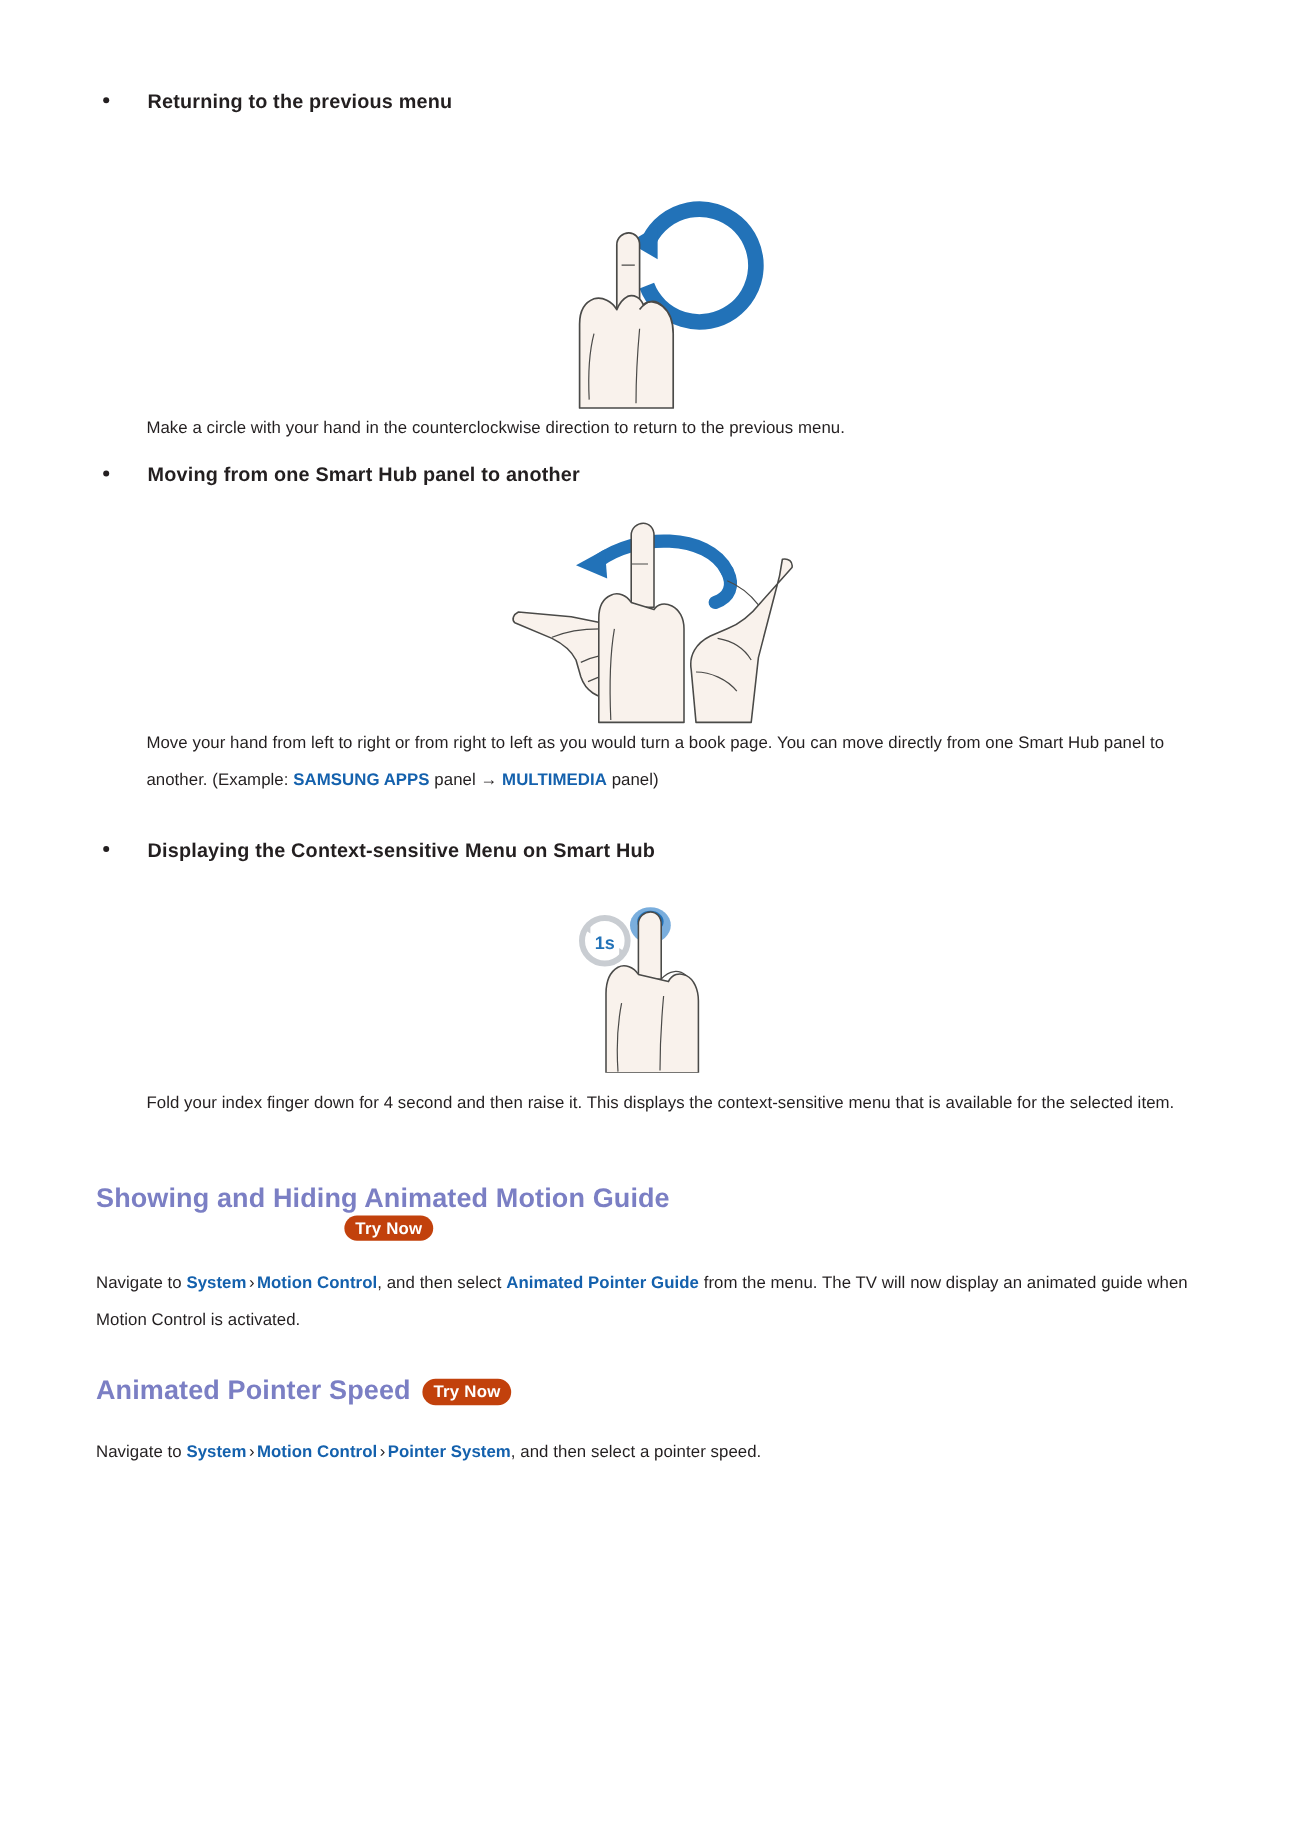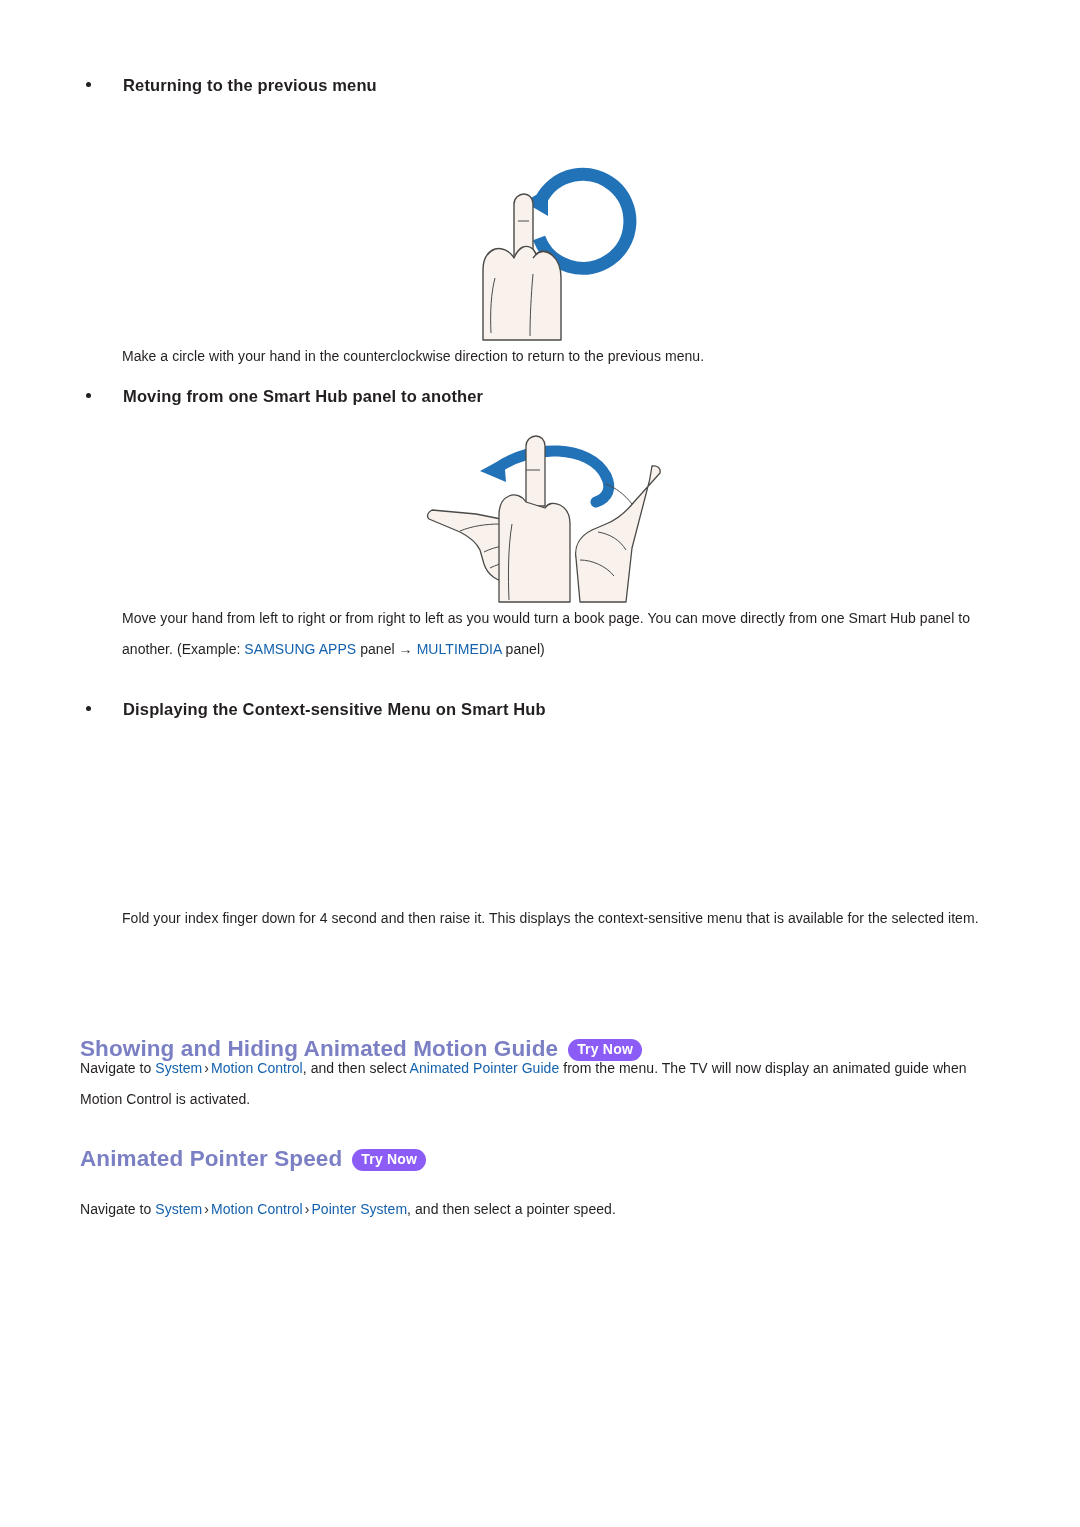--- a/index.html
+++ b/index.html
@@ -48,21 +48,21 @@
   
   .para {
     position: absolute;
     font-size: 14px;
     line-height: 31px;
     color: #231f20;
     letter-spacing: 0.05px;
   }
   .blue {
     color: #1461ad;
-    font-weight: normal;
+    font-weight: bold;
     margin-top: 24px;
   }
   .sep {
     color: #231f20;
     font-weight: normal;
     padding: 0 2px;
   }
   .arrow-glyph {
     color: #231f20;
     font-weight: normal;
@@ -74,21 +74,21 @@
     font-size: 22.5px;
     font-weight: bold;
     color: #7b7fc4;
     letter-spacing: 0.1px;
     white-space: nowrap;
     display: flex;
     align-items: center;
   }
   .try-now {
     display: inline-block;
-    background: #8b5cf6;
+    background: #c2410c;
     color: #ffffff;
     font-size: 14px;
     font-weight: bold;
     border-radius: 11px;
     padding: 2px 9px 3px 9px;
     margin-left: 10px;
     line-height: 1.15;
     letter-spacing: 0.2px;
     position: relative;
     top: 1px;
@@ -219,27 +219,62 @@
   <div class="para" style="left:122px; top:603px; width:890px;">
     <span>Move your hand from left to right or from right to left as you would turn a book page. You</span>
     <span>can move directly from one Smart Hub panel to another. (Example: </span><span class="blue">SAMSUNG APPS</span><span> panel </span><span class="arrow-glyph">→</span><span> </span><span class="blue">MULTIMEDIA</span><span> panel)</span>
   </div>
 
   <div class="bullet-line" style="left:86px; top:700px;">
     <span class="bullet-dot"></span>
     <span>Displaying the Context-sensitive Menu on Smart Hub</span>
   </div>
 
+  <div class="illus" style="left:470px; top:744px;">
+    <svg width="150" height="150" viewBox="0 0 150 150" xmlns="http://www.w3.org/2000/svg">
+
+      <g>
+        <circle cx="34" cy="40" r="19" fill="#ffffff" stroke="#c9cdd2" stroke-width="5"></circle>
+        <path d="M 22 26 L 16 30 L 22 34 Z" fill="#c9cdd2"></path>
+        <path d="M 46 54 L 52 50 L 46 46 Z" fill="#c9cdd2"></path>
+        <text x="34" y="47" font-family="Liberation Sans, sans-serif" font-size="15" font-weight="bold" fill="#2272b8" text-anchor="middle">1s</text>
+      </g>
+
+      <g>
+        <ellipse cx="72" cy="27" rx="17" ry="15" fill="#7aaedd"></ellipse>
+        <ellipse cx="72" cy="24" rx="11" ry="9" fill="#2272b8"></ellipse>
+      </g>
+
+      <g stroke="#4a4a48" stroke-width="1.3" fill="#f9f2ec" stroke-linejoin="round">
+        <path d="M 62 26
+                 C 62 20 67 16 72 16
+                 C 77 16 81 20 81 26
+                 L 81 72
+                 L 62 72 Z"></path>
+        <path d="M 62 68
+                 C 58 62 51 59 45 62
+                 C 38 66 35 74 35 84
+                 L 35 150
+                 L 112 150
+                 L 112 90
+                 C 112 80 108 72 102 69
+                 C 96 66 90 68 87 74 Z"></path>
+        <path d="M 81 72 C 88 64 96 64 102 69" fill="none" stroke-width="1"></path>
+        <path d="M 48 92 C 44 112 44 134 45 149" fill="none" stroke-width="1"></path>
+        <path d="M 83 86 C 81 108 80 130 80 148" fill="none" stroke-width="1"></path>
+      </g>
+    </svg>
+  </div>
 
   <div class="para" style="left:122px; top:903px; width:890px;">
     <span>Fold your index finger down for 4 second and then raise it. This displays the context-sensitive</span>
     <span>menu that is available for the selected item.</span>
   </div>
 
-  <div class="heading" style="left:80px; top:1036px;">
+  <div class="heading" style="left:80px; top:986px;flex-direction:column;">
     <span>Showing and Hiding Animated Motion Guide</span>
     <span class="try-now">Try Now</span>
   </div>
 
   <div class="para" style="left:80px; top:1053px; width:930px;">
     <span>Navigate to </span><span class="blue">System</span><span class="sep">›</span><span class="blue">Motion Control</span><span>, and then select </span><span class="blue">Animated Pointer Guide</span><span> from the menu. The TV</span>
     <span>will now display an animated guide when Motion Control is activated.</span>
   </div>
 
   <div class="heading" style="left:80px; top:1146px;">

